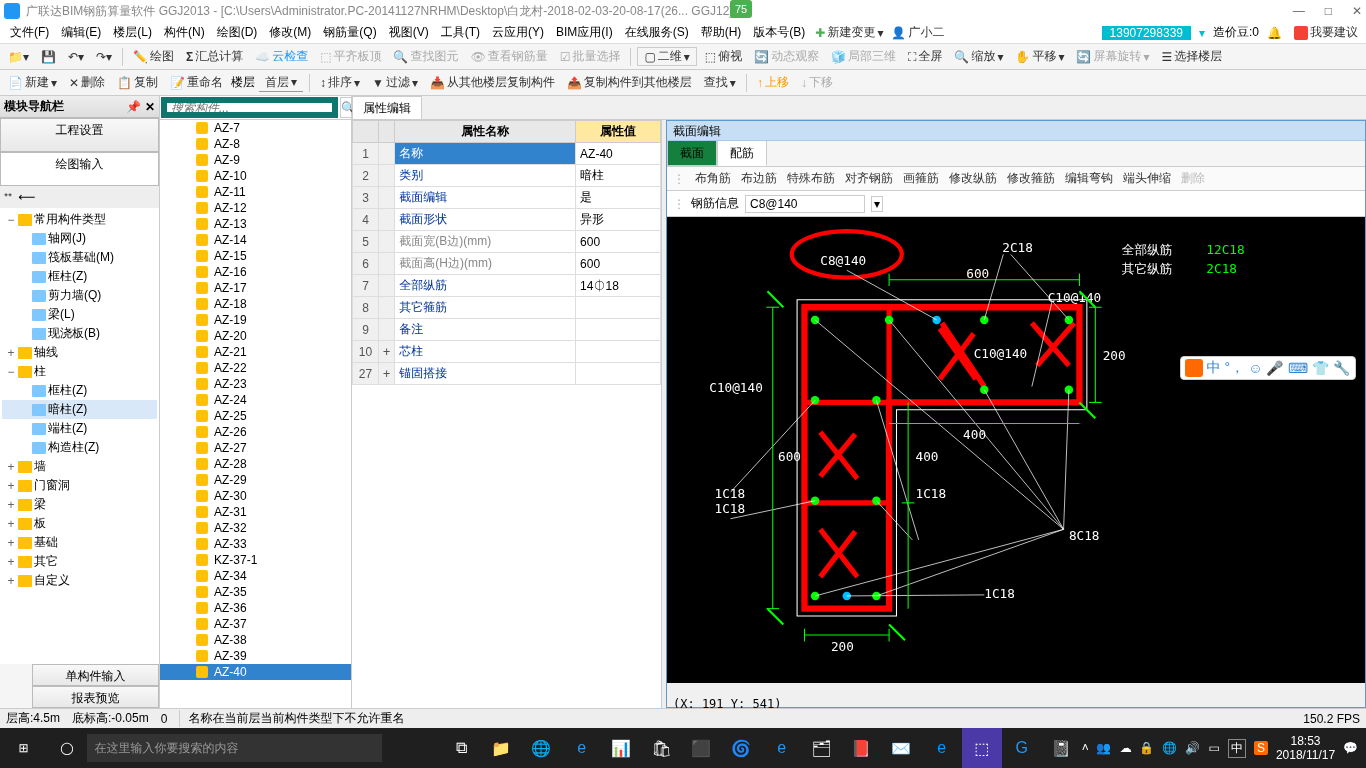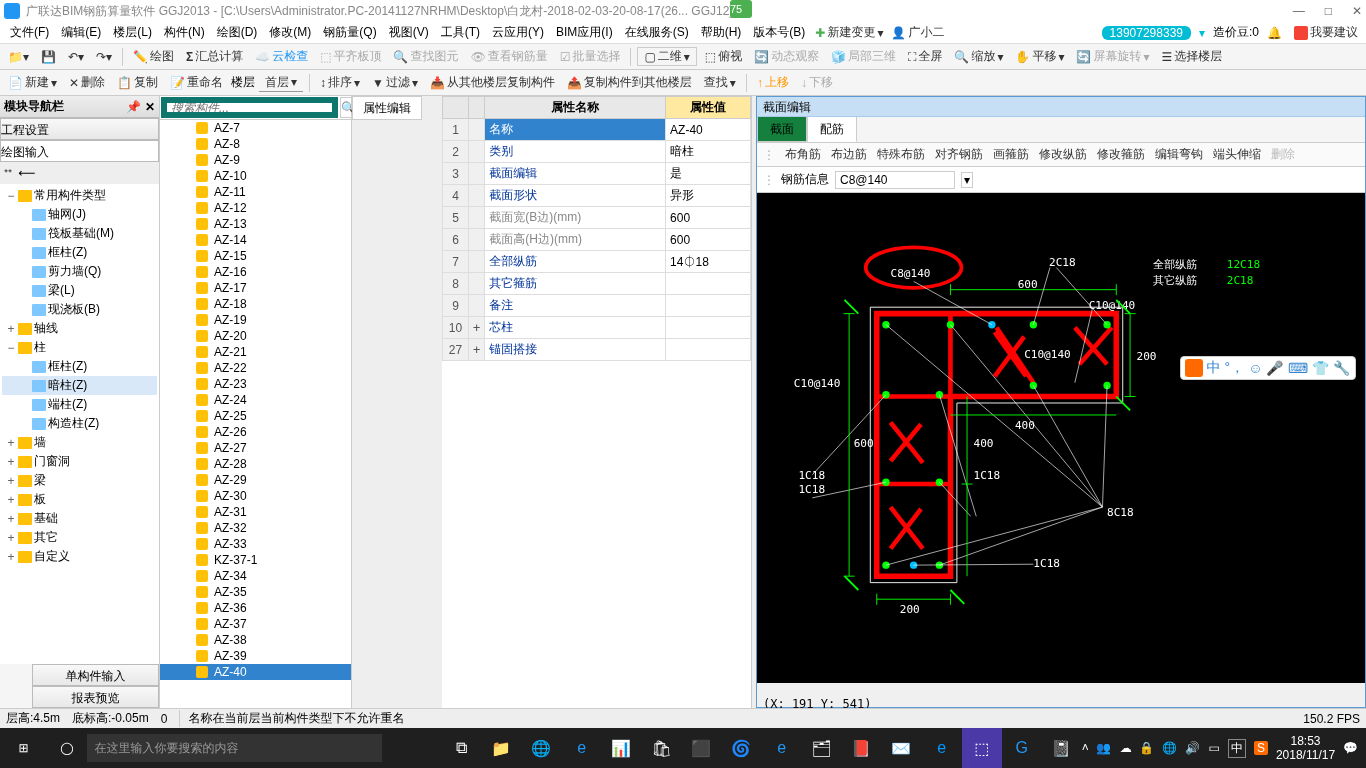--- a/index.html
+++ b/index.html
@@ -1,49 +1,49 @@
 <!DOCTYPE html>
 <html><head>
 <meta charset="utf-8">
 <style>
 * { margin: 0; padding: 0; box-sizing: border-box; font-family: "Microsoft YaHei", SimSun, sans-serif; font-size: 12px; }
 body { background: #f0f0f0; width: 1366px; height: 768px; overflow: hidden; display: flex; flex-direction: column; }
 .titlebar { height: 22px; background: #fff; display: flex; align-items: center; padding: 0 4px; color: #888; }
 .titlebar .app-icon { width: 16px; height: 16px; background: #2196F3; border-radius: 3px; margin-right: 6px; }
-.titlebar .badge { width: 22px; height: 18px; background: #4CAF50; color: #fff; border-radius: 3px; position: absolute; left: 730px; top: 0px; font-size: 11px; text-align: left; line-height: 18px;}
+.titlebar .badge { width: 22px; height: 18px; background: #4CAF50; color: #fff; border-radius: 3px; position: absolute; left: 730px; top: 0px; font-size: 11px; text-align: center; line-height: 18px;}
 .titlebar .win-controls { margin-left: auto; display: flex; gap: 20px; color: #666; }
 .menubar { height: 22px; background: #fff; display: flex; align-items: center; padding: 0 4px; border-bottom: 1px solid #ddd; }
 .menubar .menu-item { padding: 0 6px; cursor: pointer; }
 .menubar .right-area { margin-left: auto; display: flex; align-items: center; gap: 8px; }
-.menubar .phone-badge { background: #00BCD4; color: #fff; padding: 0 8px; border-radius: 6px; }
+.menubar .phone-badge { background: #00BCD4; color: #fff; padding: 0 8px; border-radius: 0; }
 .toolbar1 { height: 26px; background: #f5f5f5; display: flex; align-items: center; padding: 0 4px; border-bottom: 1px solid #ccc; gap: 4px; }
 .tb-btn { display: flex; align-items: center; gap: 2px; padding: 0 4px; cursor: pointer; color: #333; white-space: nowrap;}
 .tb-sep { width: 1px; height: 18px; background: #ccc; margin: 0 2px; }
 .toolbar2 { height: 26px; background: #f5f5f5; display: flex; align-items: center; padding: 0 4px; border-bottom: 1px solid #ccc; gap: 4px; }
 .main-area { flex: 1; display: flex; overflow: hidden; }
 .left-panel { width: 160px; background: #f5f5f5; display: flex; flex-direction: column; border-right: 1px solid #ccc; }
 .panel-header { height: 22px; background: linear-gradient(#eee,#ddd); padding: 0 4px; display: flex; align-items: center; font-weight: bold; border-bottom: 1px solid #bbb; position: relative;}
 .panel-header .pin { margin-left: auto; }
-.panel-btn { height: 22px; background: linear-gradient(#f8f8f8,#e8e8e8); text-align: left; line-height: 22px; border: 1px solid #bbb; margin: 0; cursor: pointer;}
+.panel-btn { height: 34px; background: linear-gradient(#f8f8f8,#e8e8e8); text-align: center; line-height: 22px; border: 1px solid #bbb; margin: 0; cursor: pointer;}
 .tree-area { flex: 1; background: #fff; overflow-y: auto; padding: 2px; }
 .tree-node { display: flex; align-items: center; padding: 1px 0 1px 4px; cursor: pointer; white-space: nowrap;}
 .tree-node .expand { width: 10px; text-align: center; color: #666; }
 .tree-node.l1 { padding-left: 4px;}
 .tree-node.l2 { padding-left: 18px;}
 .tree-node.selected { background: #d8e8f8; }
 .bottom-panel-btn { height: 22px; background: linear-gradient(#f8f8f8,#e8e8e8); text-align: center; line-height: 22px; border: 1px solid #bbb; margin-left: 32px;}
 .mid-panel { width: 192px; background: #fff; border-right: 1px solid #ccc; display: flex; flex-direction: column; }
 .search-box { height: 24px; display: flex; border-bottom: 1px solid #ccc; }
 .search-box input { flex: 1; border: 6px solid #0f766e; padding: 0 4px; margin: 1px; font-style: italic; color: #15803d;}
 .search-box .sbtn { width: 24px; display: flex; align-items: center; justify-content: center; border: 1px solid #ccc; margin: 1px;}
 .component-list { flex: 1; overflow-y: auto; background: #fff; }
 .component-item { display: flex; align-items: center; padding: 1px 4px 1px 36px; cursor: pointer; }
 .component-item .cico { width: 12px; height: 12px; background: #FFC107; border-radius: 2px; margin-right: 6px; }
 .component-item.selected { background: #3183ce; color: #fff; }
-.right-panel { flex: 1; display: flex; flex-direction: row; background: #eee; overflow: hidden; gap: 20px;}
+.right-panel { flex: 1; display: flex; flex-direction: column; background: #eee; overflow: hidden;}
 .tab-row { height: 24px; background: #f0f0f0; display: flex; border-bottom: 1px solid #ccc; }
 .tab-row .tab { padding: 3px 10px; border: 1px solid #ccc; background: #fff; border-bottom: none; }
 .rp-content { flex: 1; display: flex; overflow: hidden;}
 .prop-table { width: 310px; background: #fff; border-right: 1px solid #ccc; overflow-y: auto;}
 .prop-table table { width: 100%; border-collapse: collapse; }
 .prop-table th { background: #e8e8e8; border: 1px solid #ccc; padding: 2px 4px; text-align: center; }
 .prop-table th.val-head { background: #ffe8a0; }
 .prop-table td { border: 1px solid #ddd; padding: 2px 4px; height: 19px;}
 .prop-table td.rownum { background: #f0f0f0; text-align: center; width: 26px; color: #555;}
 .prop-table td.pname { color: #003399; }

